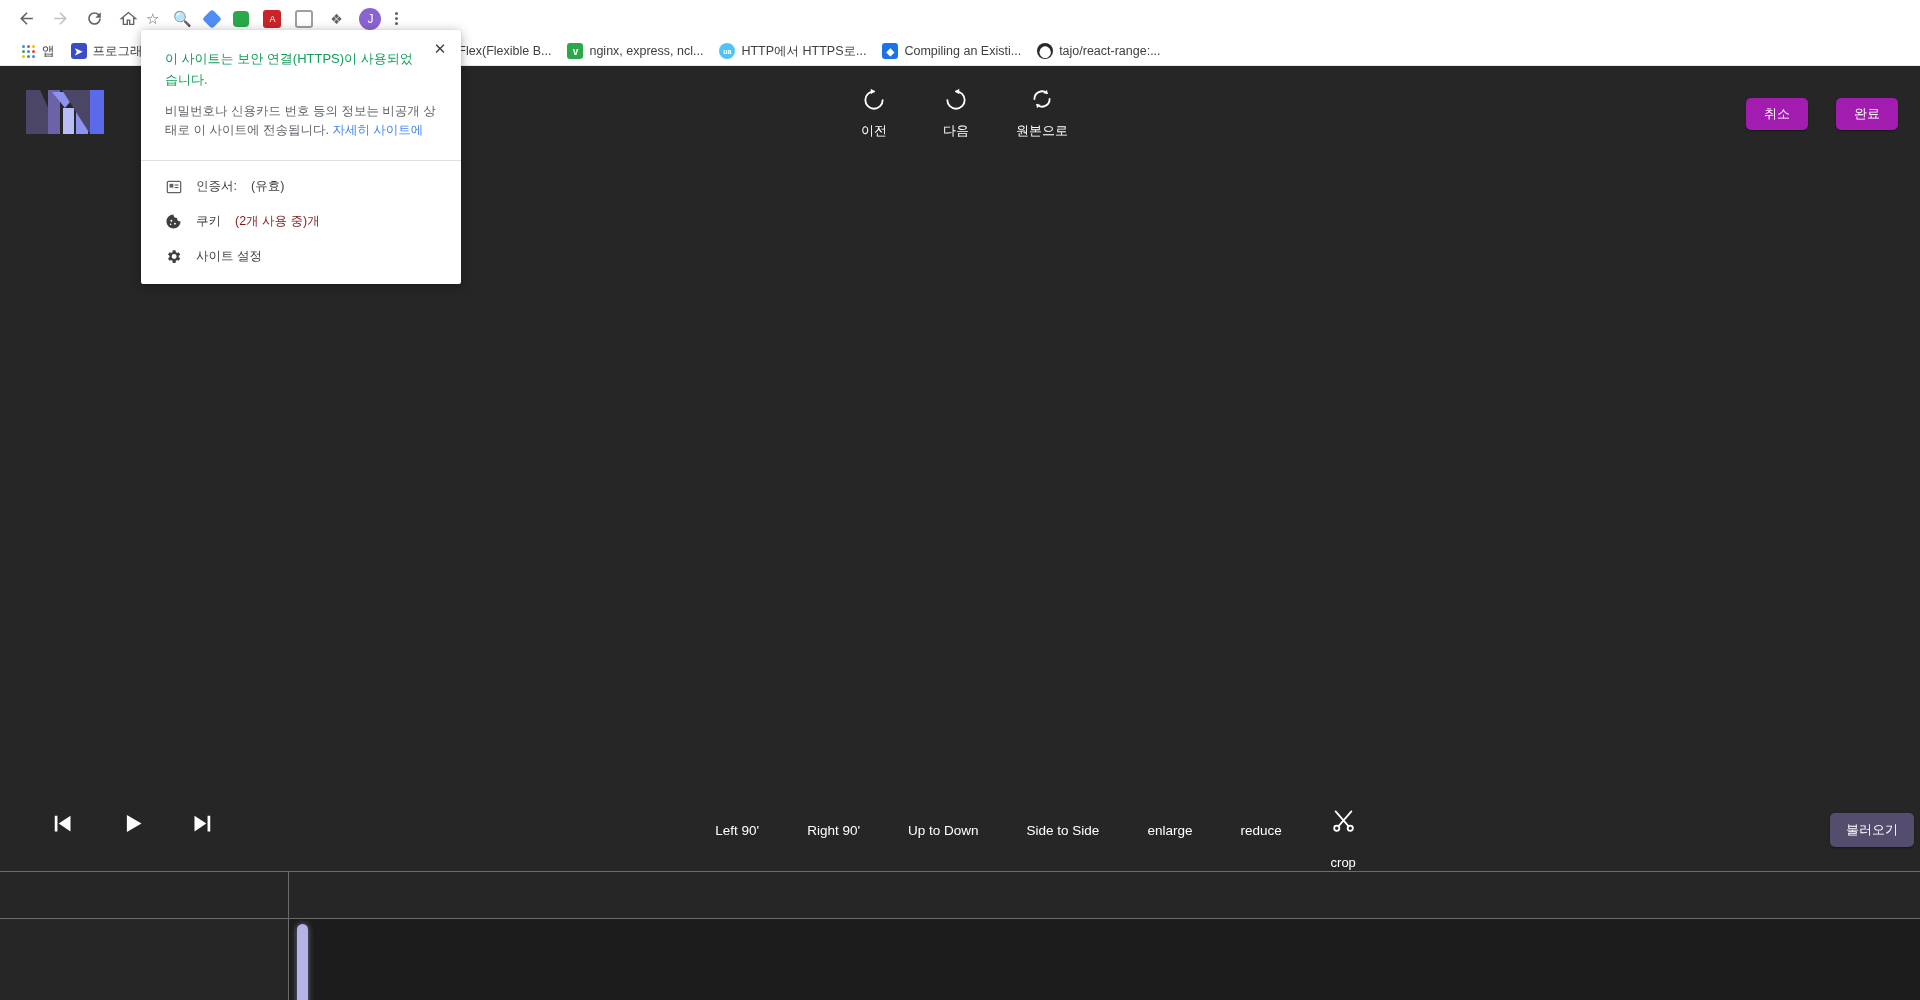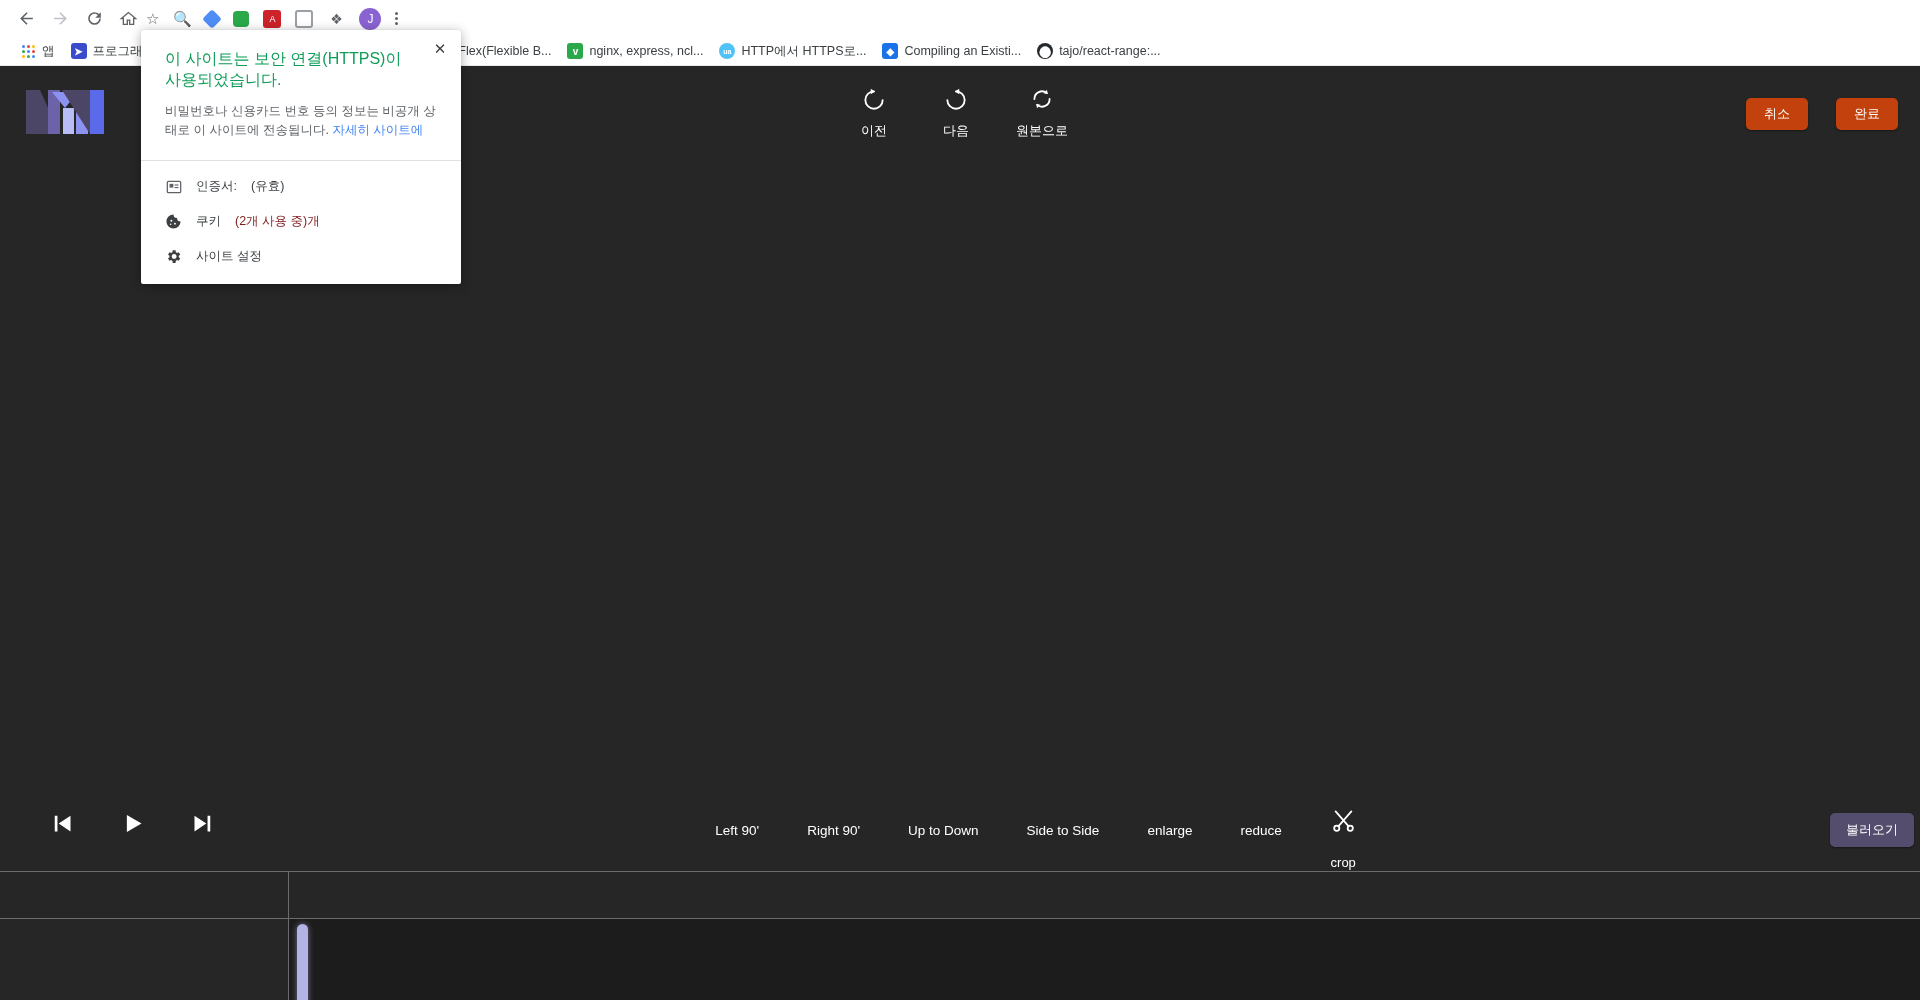--- a/index.html
+++ b/index.html
@@ -72,21 +72,21 @@
     box-shadow: 0 2px 12px rgba(0,0,0,.32), 0 0 1px rgba(0,0,0,.2);
     z-index: 50;
   }
   .sec-top { padding: 18px 22px 20px 24px; position: relative; }
   .sec-close {
     position: absolute; right: 10px; top: 8px; width: 22px; height: 22px;
     display: flex; align-items: center; justify-content: center;
     font-size: 15px; color: #3c4043;
   }
   .sec-title {
-    font-size: 16px; line-height: 21px; color: #0f9d58; padding-right: 26px;
+    font-size: 13px; line-height: 21px; color: #0f9d58; padding-right: 26px;
     margin-bottom: 12px;
   }
   .sec-body { font-size: 12.5px; line-height: 19px; color: #5f6368; }
   .sec-link { color: #4285f4; }
   .sec-divider { height: 1px; background: #e0e0e0; }
   .sec-rows { padding: 8px 0 10px 0; }
   .sec-row {
     display: flex; align-items: center; gap: 14px; padding: 9px 24px;
     font-size: 12.5px; color: #3c4043;
   }
@@ -110,21 +110,21 @@
   }
   .tool {
     display: flex; flex-direction: column; align-items: center; gap: 10px;
     color: #ffffff; font-size: 13px; min-width: 44px;
   }
   .tool svg { display: block; }
   .header-actions {
     position: absolute; right: 22px; top: 32px; display: flex; gap: 28px;
   }
   .pbtn {
-    background: #c2410c; color: #fff; border: none; border-radius: 5px;
+    background: #a21caf; color: #fff; border: none; border-radius: 5px;
     font-size: 13px; padding: 7px 18px; font-family: inherit;
     box-shadow: 0 1px 2px rgba(0,0,0,.4);
   }
 
   .canvas-area {
     position: absolute; top: 92px; left: 0; width: 1920px; height: 630px;
     background: #262626;
   }
 
   

